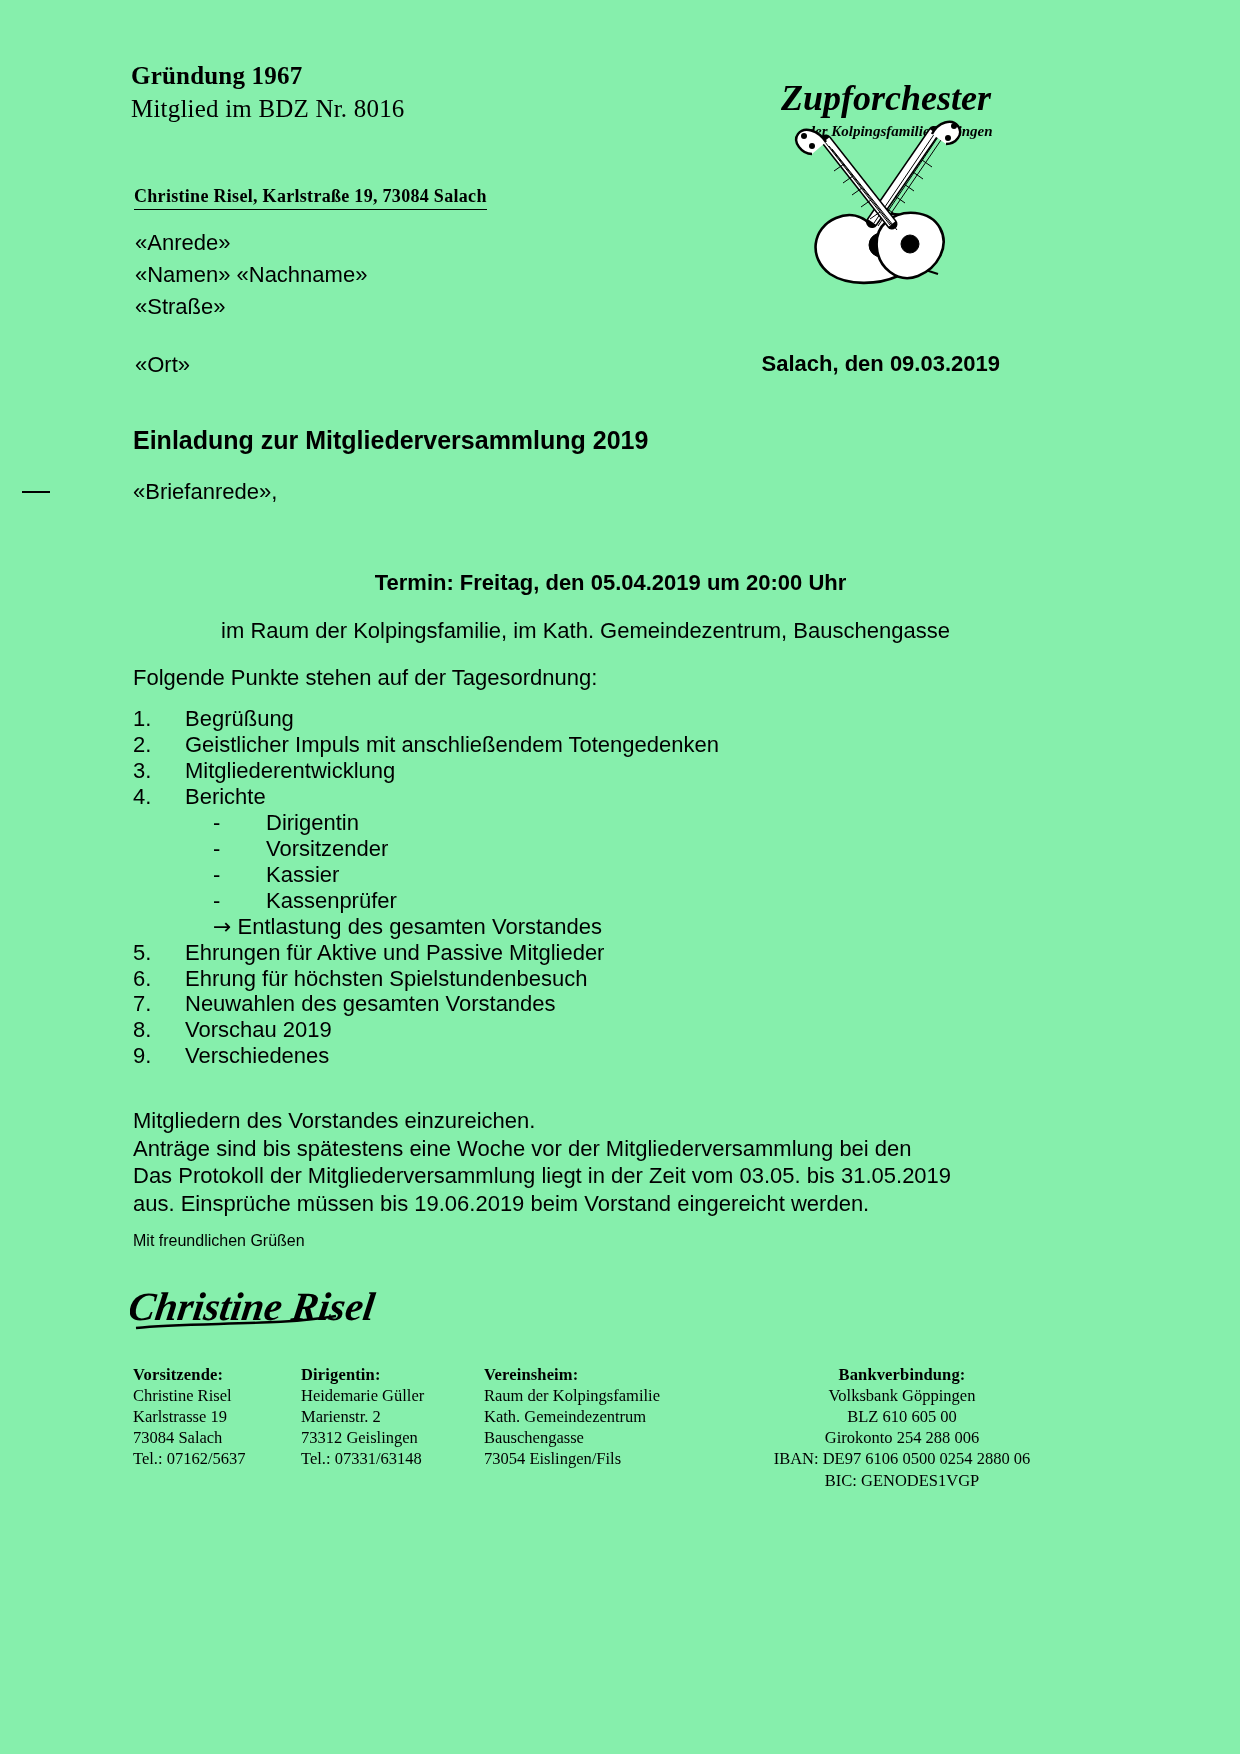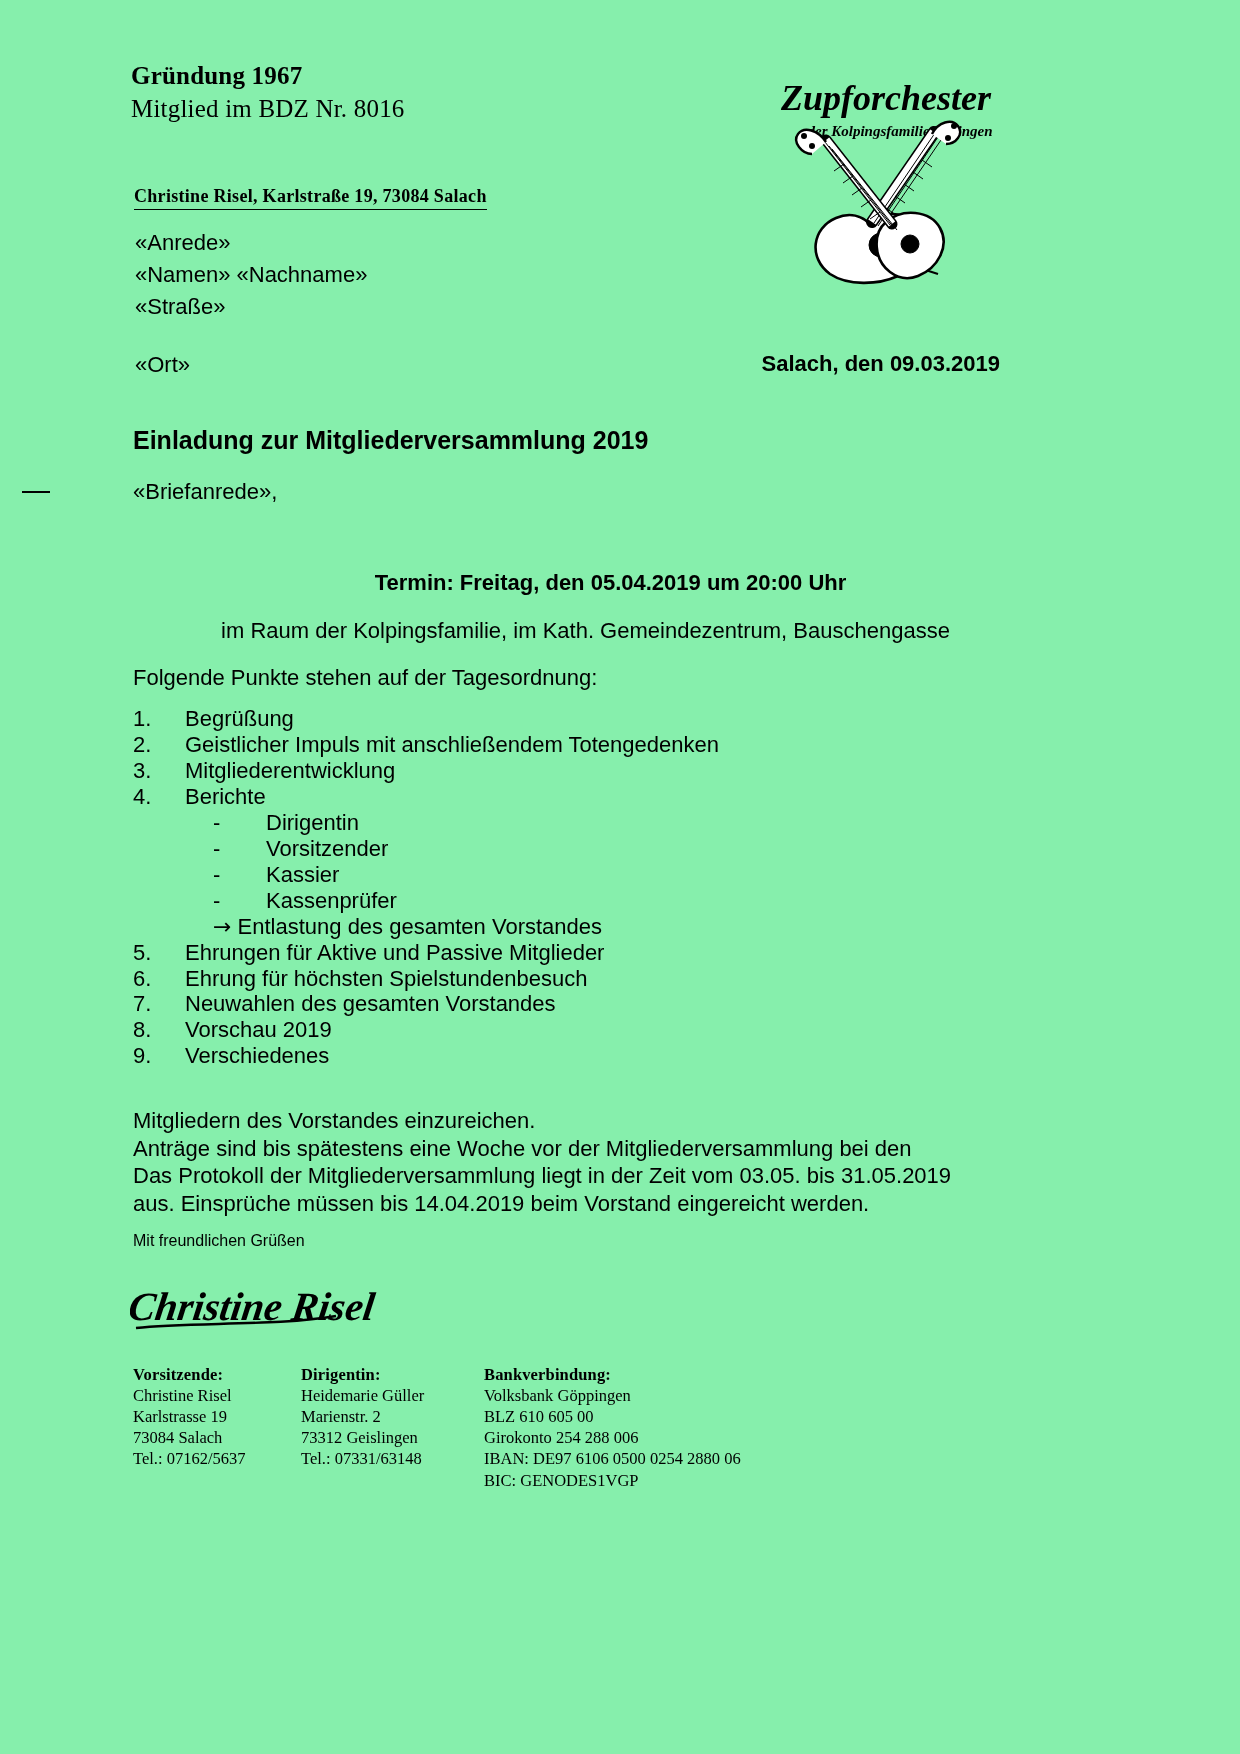--- a/index.html
+++ b/index.html
@@ -207,21 +207,21 @@
     width: 980px;
     font-family: "Liberation Serif", serif;
     font-size: 16.5px;
     line-height: 1.28;
     display: flex;
   }
   .footer-col { flex: none; }
   .footer-col.c1 { width: 168px; font-family: Liberation Serif, serif; }
   .footer-col.c2 { width: 183px; }
   .footer-col.c3 { width: 228px; }
-  .footer-col.c4 { width: 380px; }
+  .footer-col.c4 { width: 380px; text-align: center; }
   .footer-head {
     font-weight: bold;
     letter-spacing: 0.15px;
   }
   .footer-line { white-space: nowrap; }
 </style>
 </head>
 <body>
 
 <div class="page">
@@ -371,21 +371,21 @@
     <div class="agenda-row">
       <span class="agenda-num">9.</span>
       <span class="agenda-text">Verschiedenes</span>
     </div>
   </div>
 
   <div class="closing">
     <p>Mitgliedern des Vorstandes einzureichen.</p>
     <p>Anträge sind bis spätestens eine Woche vor der Mitgliederversammlung bei den</p>
     <p>Das Protokoll der Mitgliederversammlung liegt in der Zeit vom 03.05. bis 31.05.2019</p>
-    <p>aus. Einsprüche müssen bis 14.04.2019 beim Vorstand eingereicht werden.</p>
+    <p>aus. Einsprüche müssen bis 19.06.2019 beim Vorstand eingereicht werden.</p>
   </div>
 
   <div class="regards">Mit freundlichen Grüßen</div>
 
   <div class="signature">
     <svg viewBox="0 0 260 70" width="260" height="70" aria-hidden="true">
       <text x="4" y="50" font-family="Liberation Serif, serif" font-style="italic" font-size="40" font-weight="bold" transform="skewX(-8)">Christine Risel</text>
       <path d="M6 58 C60 52 150 56 206 46" stroke="#000" stroke-width="2.4" fill="none"></path>
     </svg>
   </div>
@@ -401,20 +401,27 @@
     </div>
 
     <div class="footer-col c2">
       <div class="footer-head">Dirigentin:</div>
       <div class="footer-line">Heidemarie Güller</div>
       <div class="footer-line">Marienstr. 2</div>
       <div class="footer-line">73312 Geislingen</div>
       <div class="footer-line">Tel.: 07331/63148</div>
     </div>
 
+    <div class="footer-col c3">
+      <div class="footer-head">Vereinsheim:</div>
+      <div class="footer-line">Raum der Kolpingsfamilie</div>
+      <div class="footer-line">Kath. Gemeindezentrum</div>
+      <div class="footer-line">Bauschengasse</div>
+      <div class="footer-line">73054 Eislingen/Fils</div>
+    </div>
 
     <div class="footer-col c4">
       <div class="footer-head">Bankverbindung:</div>
       <div class="footer-line">Volksbank Göppingen</div>
       <div class="footer-line">BLZ 610 605 00</div>
       <div class="footer-line">Girokonto 254 288 006</div>
       <div class="footer-line">IBAN: DE97 6106 0500 0254 2880 06</div>
       <div class="footer-line">BIC: GENODES1VGP</div>
     </div>
 

